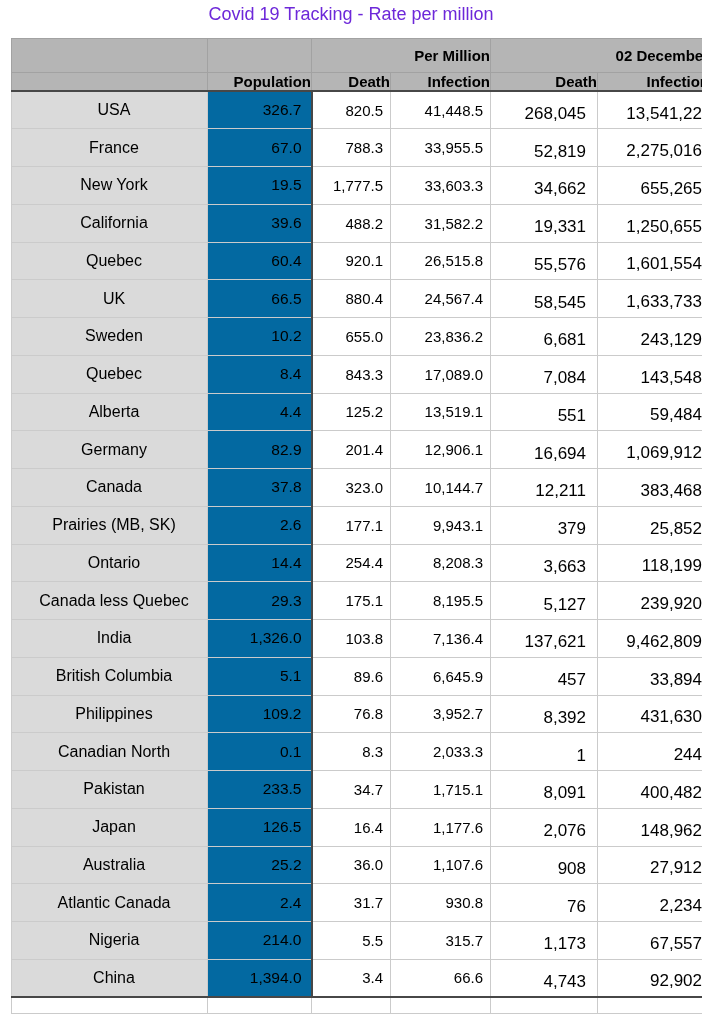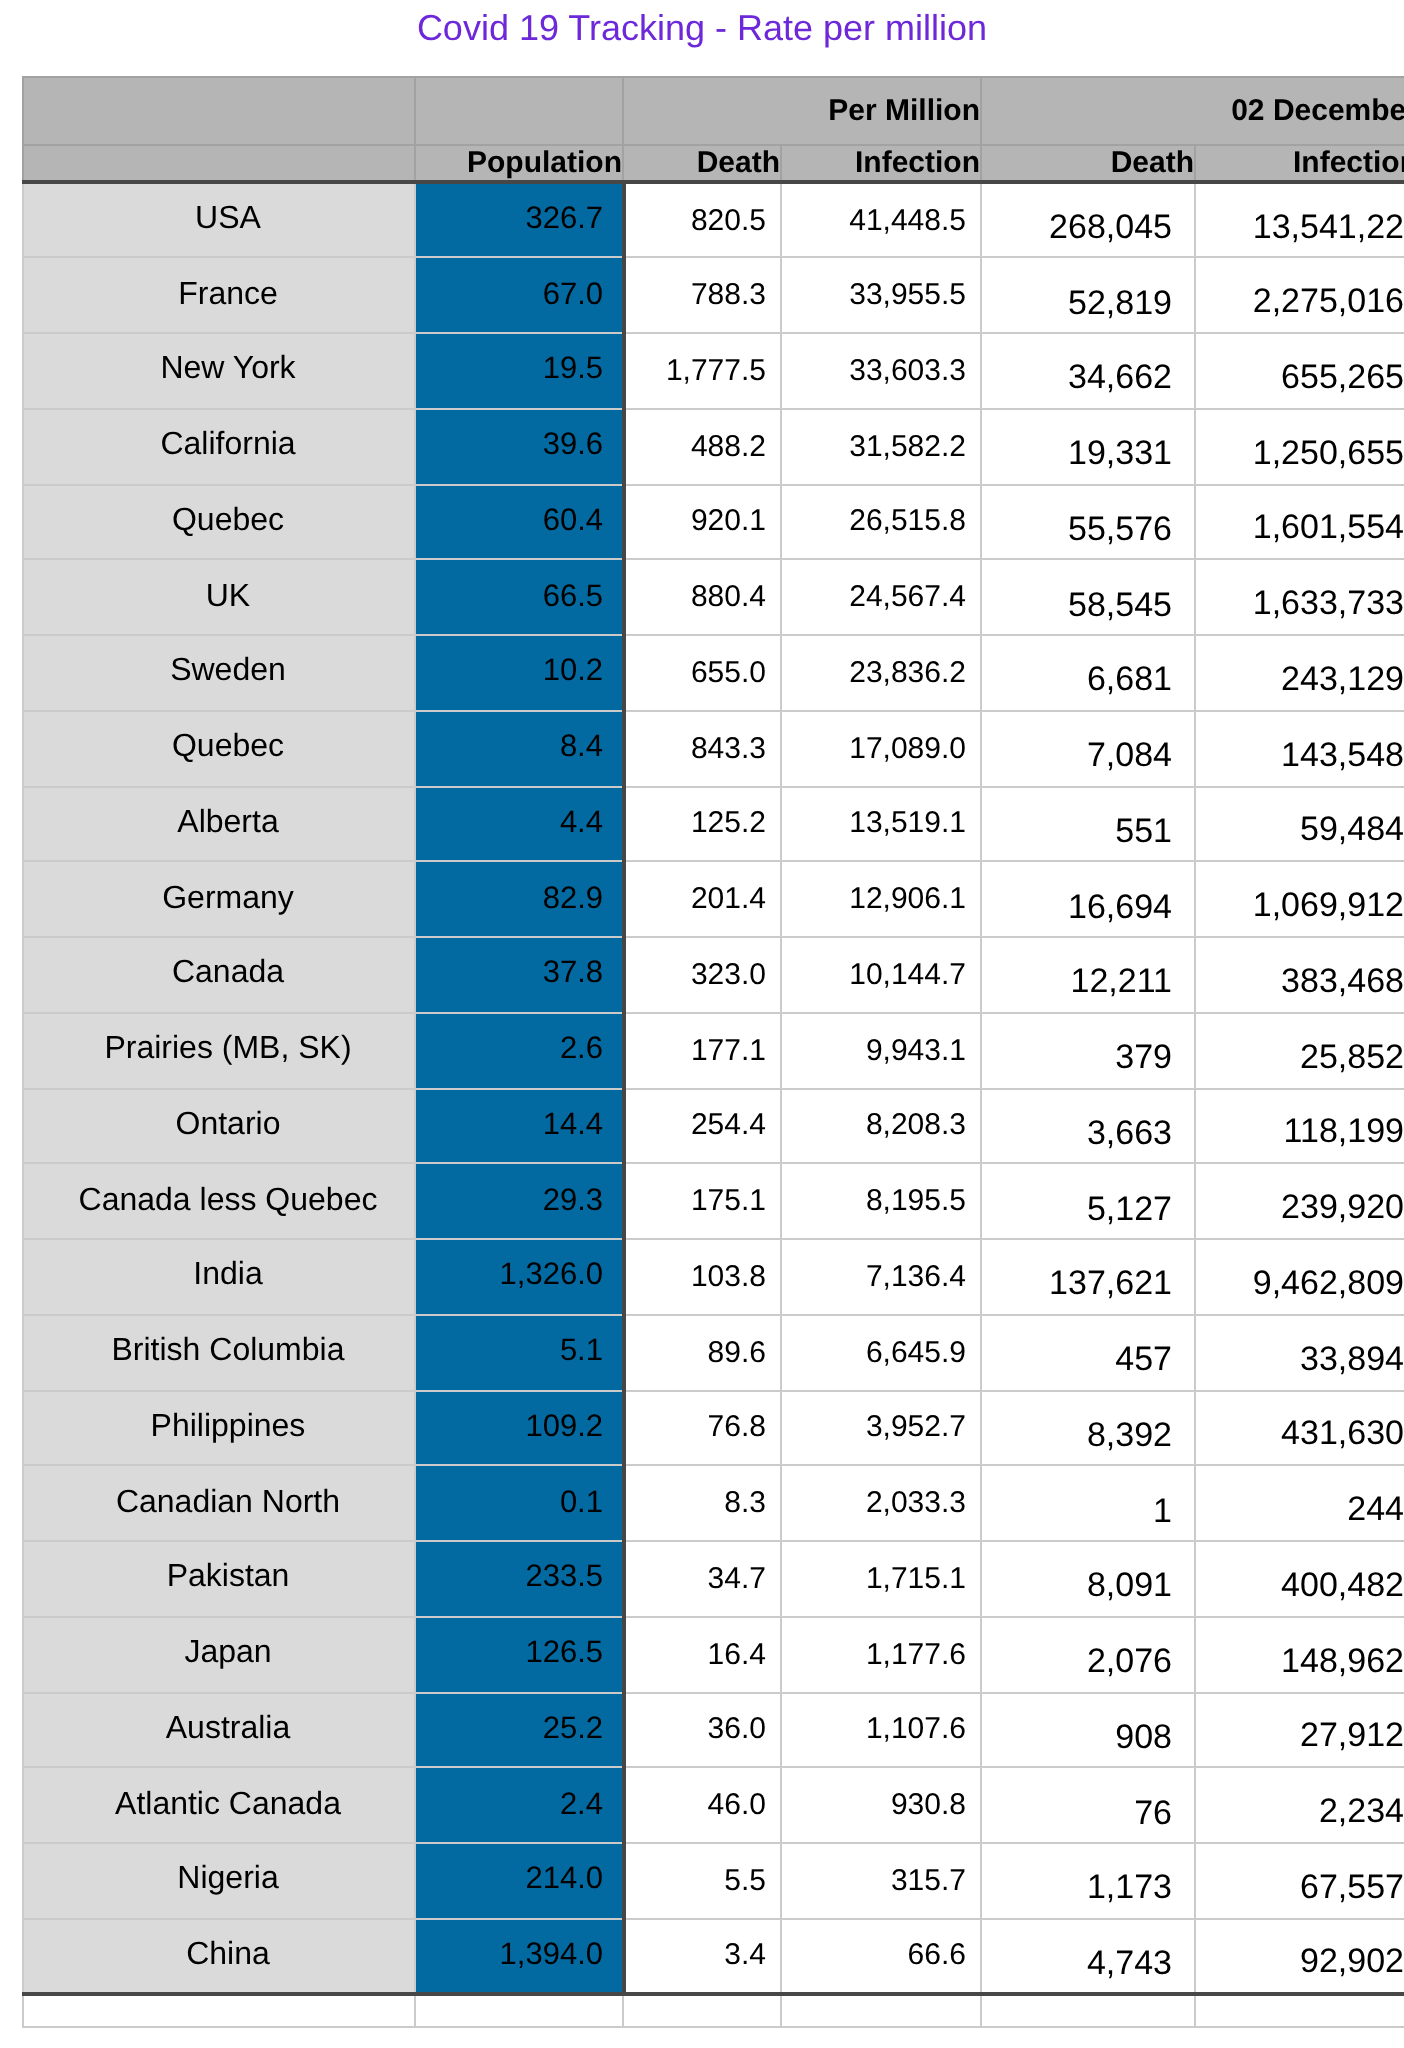--- a/index.html
+++ b/index.html
@@ -272,21 +272,21 @@
           <td class="c0">Australia</td>
           <td class="c1">25.2</td>
           <td class="c2">36.0</td>
           <td class="c3">1,107.6</td>
           <td class="c4">908</td>
           <td class="c5">27,912</td>
         </tr>
         <tr>
           <td class="c0">Atlantic Canada</td>
           <td class="c1">2.4</td>
-          <td class="c2">46.0</td>
+          <td class="c2">31.7</td>
           <td class="c3">930.8</td>
           <td class="c4">76</td>
           <td class="c5">2,234</td>
         </tr>
         <tr>
           <td class="c0">Nigeria</td>
           <td class="c1">214.0</td>
           <td class="c2">5.5</td>
           <td class="c3">315.7</td>
           <td class="c4">1,173</td>

